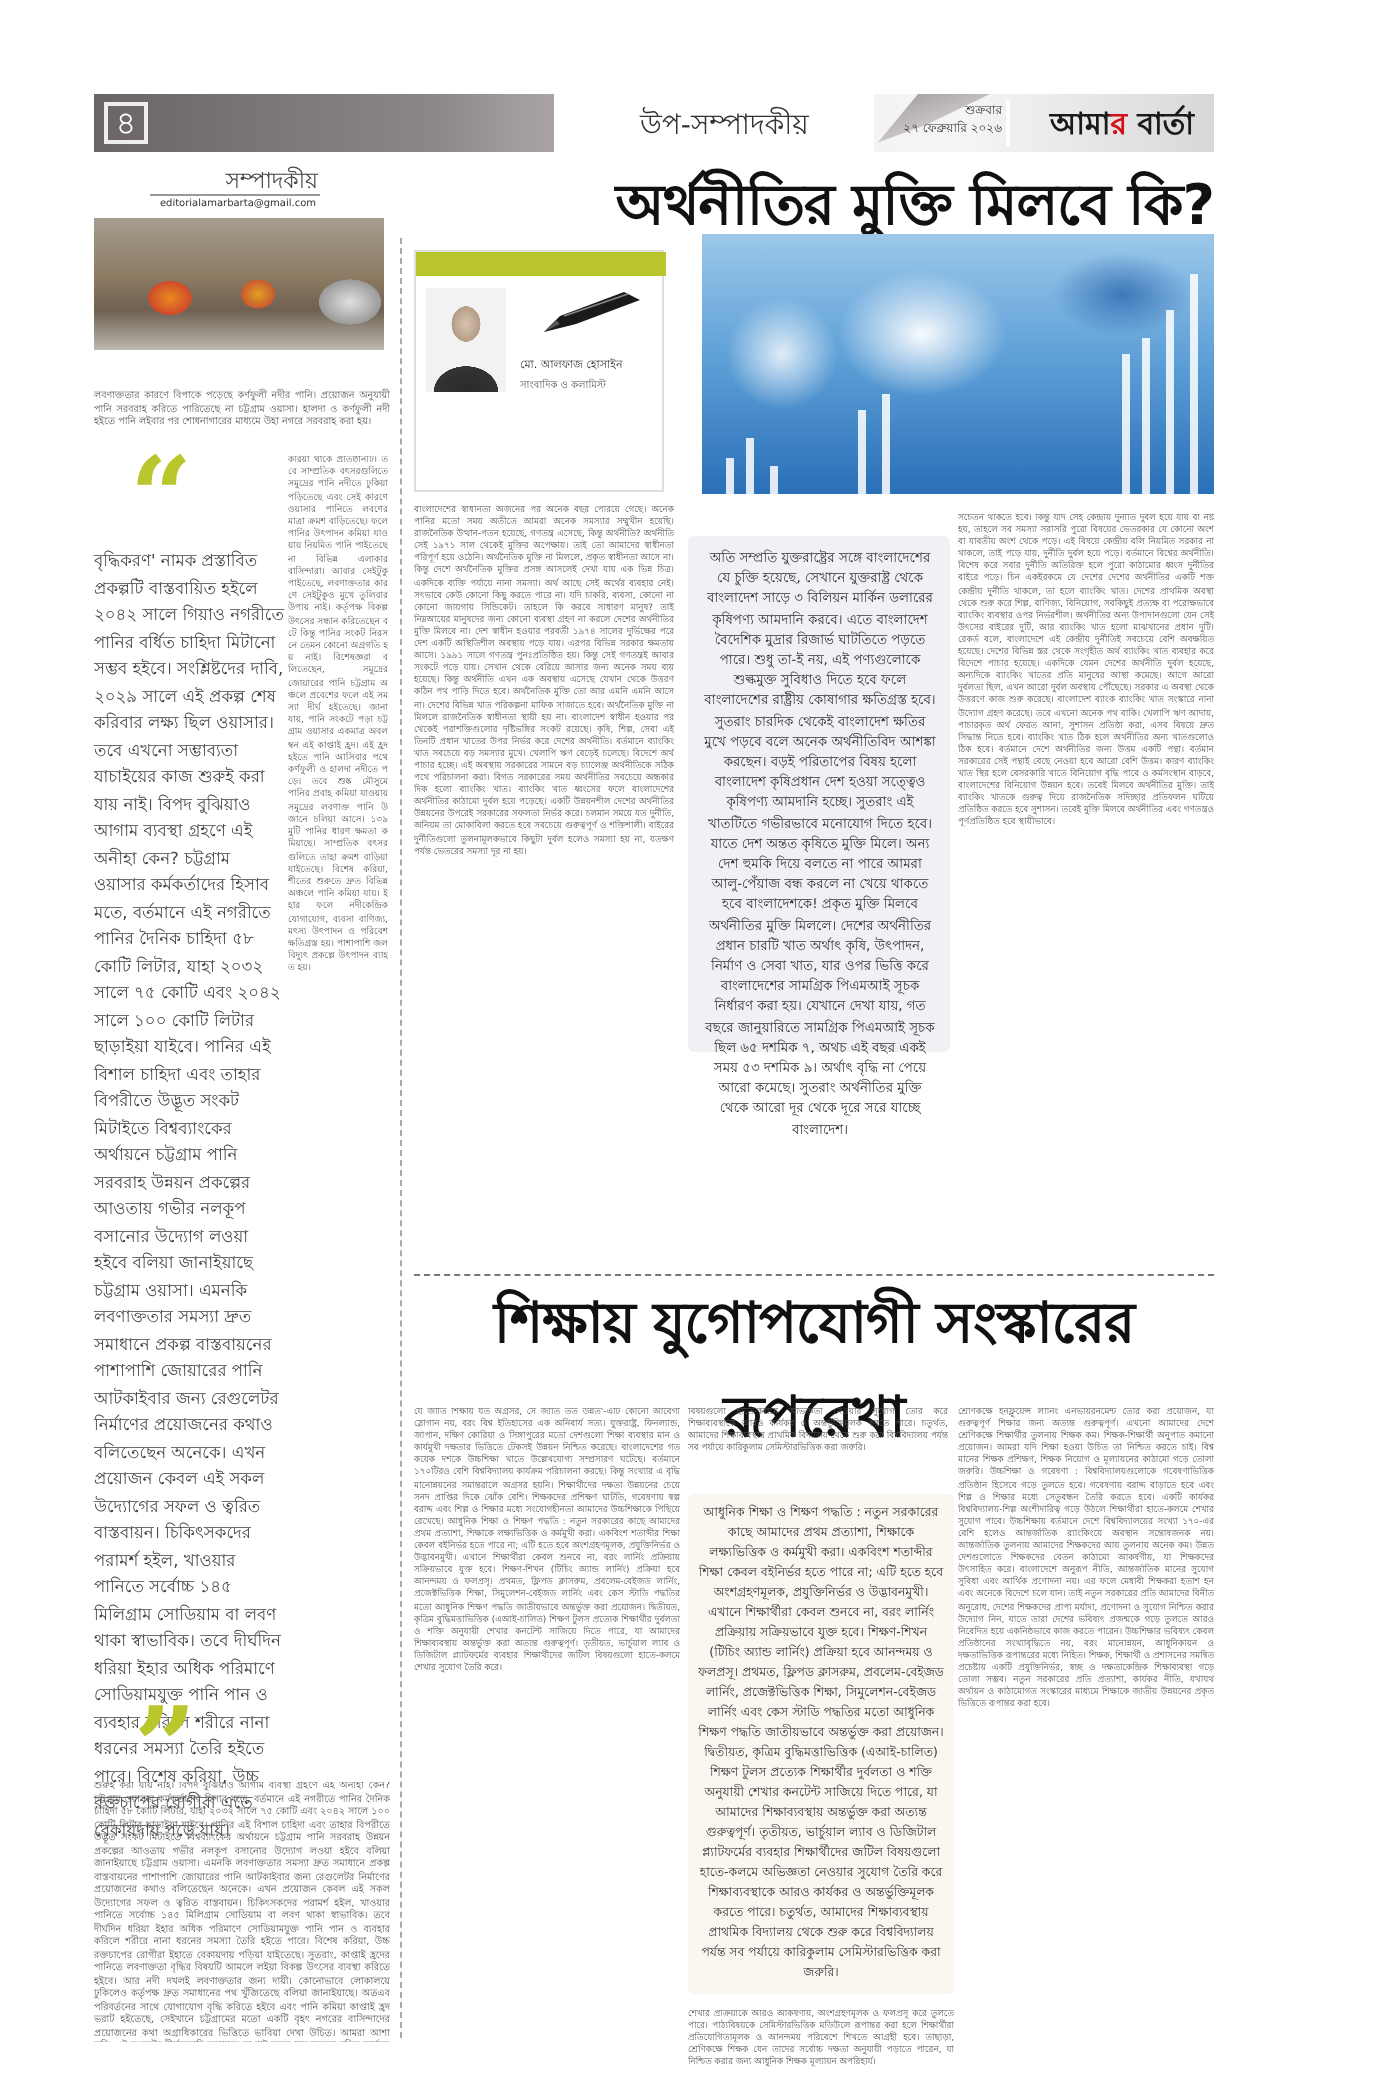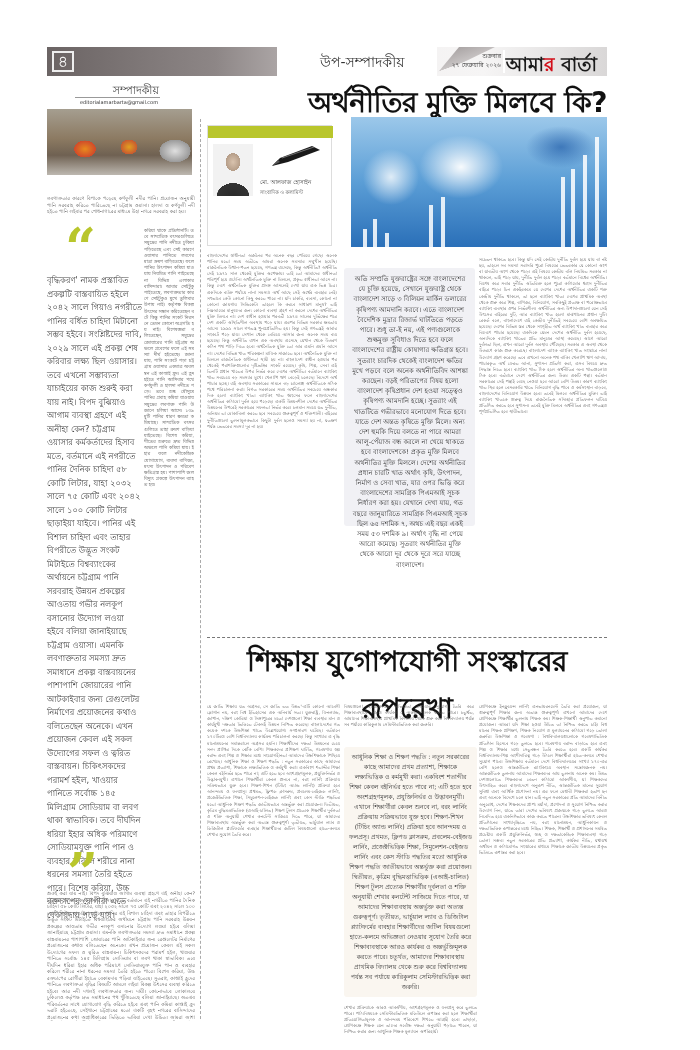--- a/index.html
+++ b/index.html
@@ -13,21 +13,21 @@
     background: linear-gradient(90deg, #6b6464 0%, #8d8686 30%, #cfcaca 55%, #f3f1f1 62%, #f6f5f5 78%, #d9d7d7 100%); }
   .page-num { position: absolute; left: 5px; top: 4px; width: 22px; height: 21px;
     border: 2px solid #eee; color: #fff; font-size: 16px; line-height: 17px; text-align: center;
     font-family: "DejaVu Sans", sans-serif; }
   .header-white { position: absolute; left: 230px; top: 0; width: 160px; height: 29px; background: #fff; }
   .section-label { position: absolute; left: 243px; top: 4px; font-size: 14px; color: #333; margin-left: 30px; }
   .slash2 { position: absolute; left: 388px; top: 0; width: 60px; height: 29px;
     background: linear-gradient(160deg, #9a9494 0%, #c8c4c4 50%, transparent 51%); clip-path: polygon(0 100%, 100% 0, 40% 0); }
   .date-block { position: absolute; right: 106px; top: 4px; text-align: right; font-size: 6px; color: #333; line-height: 9px; }
   .brand-sep { position: absolute; right: 102px; top: 3px; width: 2px; height: 23px; background: #fff; }
-  .brand { position: absolute; right: 10px; top: 3px; font-size: 19px; font-weight: bold; color: #1a1a1a; }
+  .brand { position: absolute; right: 10px; top: 3px; font-size: 15px; font-weight: bold; color: #1a1a1a; }
   .brand .dot { color: #d20f1a; }
 
   
   .left-col { position: absolute; left: 0; top: 29px; width: 150px; height: 960px; }
   .ed-title { position: absolute; left: 0; top: 6px; width: 112px; text-align: right; font-size: 11px; color: #444; }
   .ed-rule { position: absolute; left: 28px; top: 21px; width: 85px; height: 1px; background: #999; }
   .ed-email { position: absolute; left: 0; top: 23px; width: 144px; text-align: center; font-size: 5px; color: #333; }
   .ed-photo { position: absolute; left: 0; top: 33px; width: 145px; height: 66px;
     background:
       radial-gradient(ellipse 18px 14px at 38px 40px, #e88a1e 0%, #d04a2a 60%, transparent 61%),

